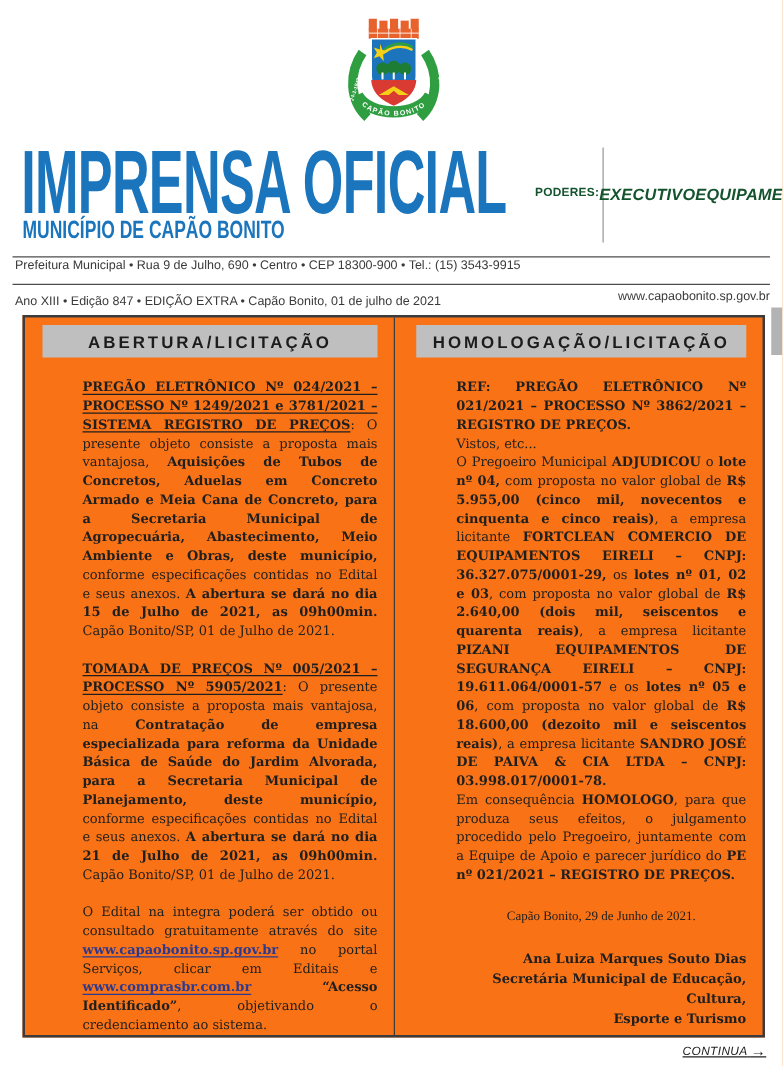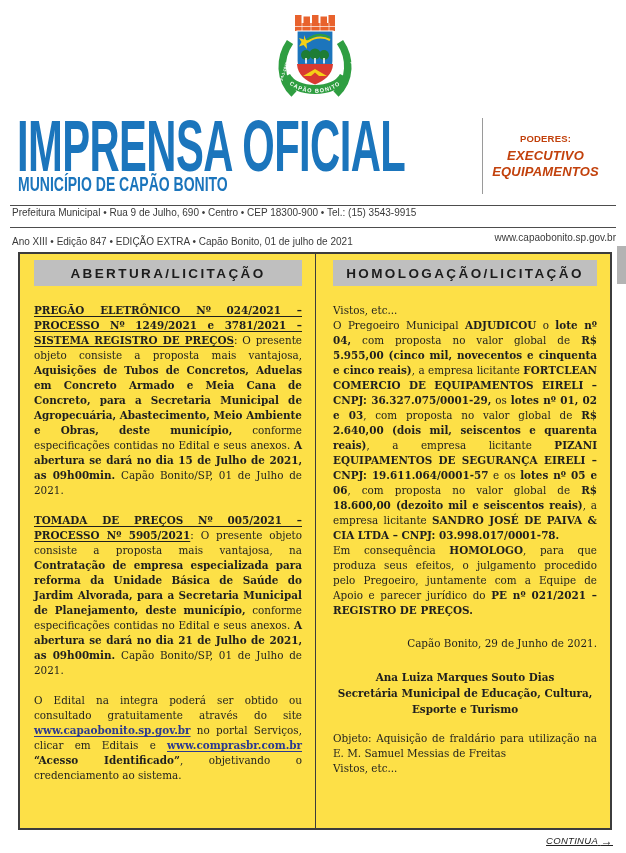--- a/index.html
+++ b/index.html
@@ -15,54 +15,54 @@
     font-size:72px; line-height:72px; white-space:nowrap; letter-spacing:-1px;
     transform:scaleX(.58); transform-origin:left top;
   }
   .masthead-sub{
     position:absolute; left:18px; top:174px; color:#1b75bc; font-weight:bold;
     font-size:20px; line-height:20px; white-space:nowrap;
     transform:scaleX(.70); transform-origin:left top;
   }
   .powers{
     position:absolute; left:482px; top:118px; width:126px; height:76px;
-    border-left:1px solid #9a9a9a; display:flex; flex-direction:column;
-    justify-content:center; align-items:center; color:#c2410c; font-weight:bold;
+    border-left:1px solid #9a9a9a; display:flex; flex-direction:row;
+    justify-content:center; align-items:center; color:#14532d; font-weight:bold;
   }
   .powers .lbl{ font-size:9.5px; margin-bottom:4px; letter-spacing:.2px; }
   .powers .item{ font-size:13px; line-height:16px; letter-spacing:.2px;font-style:italic; }
   
   .rule{ position:absolute; left:10px; width:606px; border-top:1px solid #4d4d4d; }
   .rule.r1{ top:205px; } .rule.r2{ top:227px; }
   .info-line{ position:absolute; left:12px; font-size:10px; color:#3a3a3a; }
   .info-line.l1{ top:207px; } .info-line.l2{ top:236px; }
   .website{ position:absolute; right:10px; top:232px; font-size:10px; color:#3a3a3a; }
   .side-tab{ position:absolute; right:0; top:246px; width:9px; height:38px; background:#b3b3b3; }
   
   .content{
     position:absolute; left:18px; top:252px; width:594px; height:578px;
-    border:2px solid #3c3c3c; display:flex; background:#fde047;
+    border:2px solid #3c3c3c; display:flex; background:#f97316;
   }
   .col{ width:50%; padding:6px 13px 0 14px; overflow:hidden; position:relative; }
   .col + .col{ border-left:1px solid #3c3c3c;padding-left:17px; }
   .col-header{
     height:26px; background:#bfbfbf; display:flex; align-items:center; justify-content:center;
     font-weight:bold; font-size:13.5px; letter-spacing:2.4px; color:#1c1c1c; margin-bottom:17px;
   }
   .body{
     font-family:"DejaVu Serif", serif; font-size:10.4px; line-height:15px;
-    color:#1f1f1f; text-align:justify;
+    color:#1f1f1f; text-align:justify;margin-left:32px;
   }
   .para{ margin-bottom:15px; }
   .para.tight{ margin-bottom:0; }
   .b{ font-weight:bold; }
   .u{ text-decoration:underline; text-underline-offset:1.5px; }
   .lnk{ color:#2b3990; font-weight:bold; text-decoration:underline; }
-  .date-line{ text-align:right; margin:18px 0; }
-  .sig2{ margin:16px 0 14px; text-align:center; font-weight:bold; line-height:16px; }
+  .date-line{ text-align:center; margin:18px 0;font-family:Liberation Serif, serif; }
+  .sig2{ margin:16px 0 14px; text-align:right; font-weight:bold; line-height:16px; }
   
   .continua{
     position:absolute; right:13px; top:834px; font-size:9.5px; font-style:italic;
     color:#222; letter-spacing:.3px;text-decoration:underline;
   }
   .continua .arr{ font-style:normal; font-weight:bold; font-size:12px; vertical-align:-1px; }
 </style>
 </head>
 <body>
 
@@ -143,20 +143,21 @@
         <div class="para"><span class="b u">PREGÃO ELETRÔNICO Nº 024/2021 – PROCESSO Nº 1249/2021 e 3781/2021 – SISTEMA REGISTRO DE PREÇOS</span><span>: O presente objeto consiste a proposta mais vantajosa, </span><span class="b">Aquisições de Tubos de Concretos, Aduelas em Concreto Armado e Meia Cana de Concreto, para a Secretaria Municipal de Agropecuária, Abastecimento, Meio Ambiente e Obras, deste município,</span><span> conforme especificações contidas no Edital e seus anexos. </span><span class="b">A abertura se dará no dia 15 de Julho de 2021, as 09h00min.</span><span> Capão Bonito/SP, 01 de Julho de 2021.</span></div>
         <div class="para"><span class="b u">TOMADA DE PREÇOS Nº 005/2021 – PROCESSO Nº 5905/2021</span><span>: O presente objeto consiste a proposta mais vantajosa, na </span><span class="b">Contratação de empresa especializada para reforma da Unidade Básica de Saúde do Jardim Alvorada, para a Secretaria Municipal de Planejamento, deste município,</span><span> conforme especificações contidas no Edital e seus anexos. </span><span class="b">A abertura se dará no dia 21 de Julho de 2021, as 09h00min.</span><span> Capão Bonito/SP, 01 de Julho de 2021.</span></div>
         <div class="para"><span>O Edital na integra poderá ser obtido ou consultado gratuitamente através do site </span><span class="b u lnk">www.capaobonito.sp.gov.br</span><span> no portal Serviços, clicar em Editais e </span><span class="b u lnk">www.comprasbr.com.br</span><span> </span><span class="b">“Acesso Identificado”</span><span>, objetivando o credenciamento ao sistema.</span></div>
 
       </div>
     </div>
 
     <div class="col">
       <div class="col-header">HOMOLOGAÇÃO/LICITAÇÃO</div>
       <div class="body">
+        <div class="para tight"><span class="b">REF: PREGÃO ELETRÔNICO Nº 021/2021 – PROCESSO Nº 3862/2021 – REGISTRO DE PREÇOS.</span></div>
         <div class="para tight"><span>Vistos, etc...</span></div>
         <div class="para tight"><span>O Pregoeiro Municipal </span><span class="b">ADJUDICOU</span><span> o </span><span class="b">lote nº 04,</span><span> com proposta no valor global de </span><span class="b">R$ 5.955,00 (cinco mil, novecentos e cinquenta e cinco reais)</span><span>, a empresa licitante </span><span class="b">FORTCLEAN COMERCIO DE EQUIPAMENTOS EIRELI – CNPJ: 36.327.075/0001-29,</span><span> os </span><span class="b">lotes nº 01, 02 e 03</span><span>, com proposta no valor global de </span><span class="b">R$ 2.640,00 (dois mil, seiscentos e quarenta reais)</span><span>, a empresa licitante </span><span class="b">PIZANI EQUIPAMENTOS DE SEGURANÇA EIRELI – CNPJ: 19.611.064/0001-57</span><span> e os </span><span class="b">lotes nº 05 e 06</span><span>, com proposta no valor global de </span><span class="b">R$ 18.600,00 (dezoito mil e seiscentos reais)</span><span>, a empresa licitante </span><span class="b">SANDRO JOSÉ DE PAIVA &amp; CIA LTDA – CNPJ: 03.998.017/0001-78.</span></div>
         <div class="para tight"><span>Em consequência </span><span class="b">HOMOLOGO</span><span>, para que produza seus efeitos, o julgamento procedido pelo Pregoeiro, juntamente com a Equipe de Apoio e parecer jurídico do </span><span class="b">PE nº 021/2021 – REGISTRO DE PREÇOS.</span></div>
         <div class="date-line">Capão Bonito, 29 de Junho de 2021.</div>
         <div class="sig2">
           <div>Ana Luiza Marques Souto Dias</div>
           <div>Secretária Municipal de Educação, Cultura,</div>
           <div>Esporte e Turismo</div>
         </div>
         <div class="para tight"><span>Objeto: Aquisição de fraldário para utilização na E. M. Samuel Messias de Freitas</span></div>

